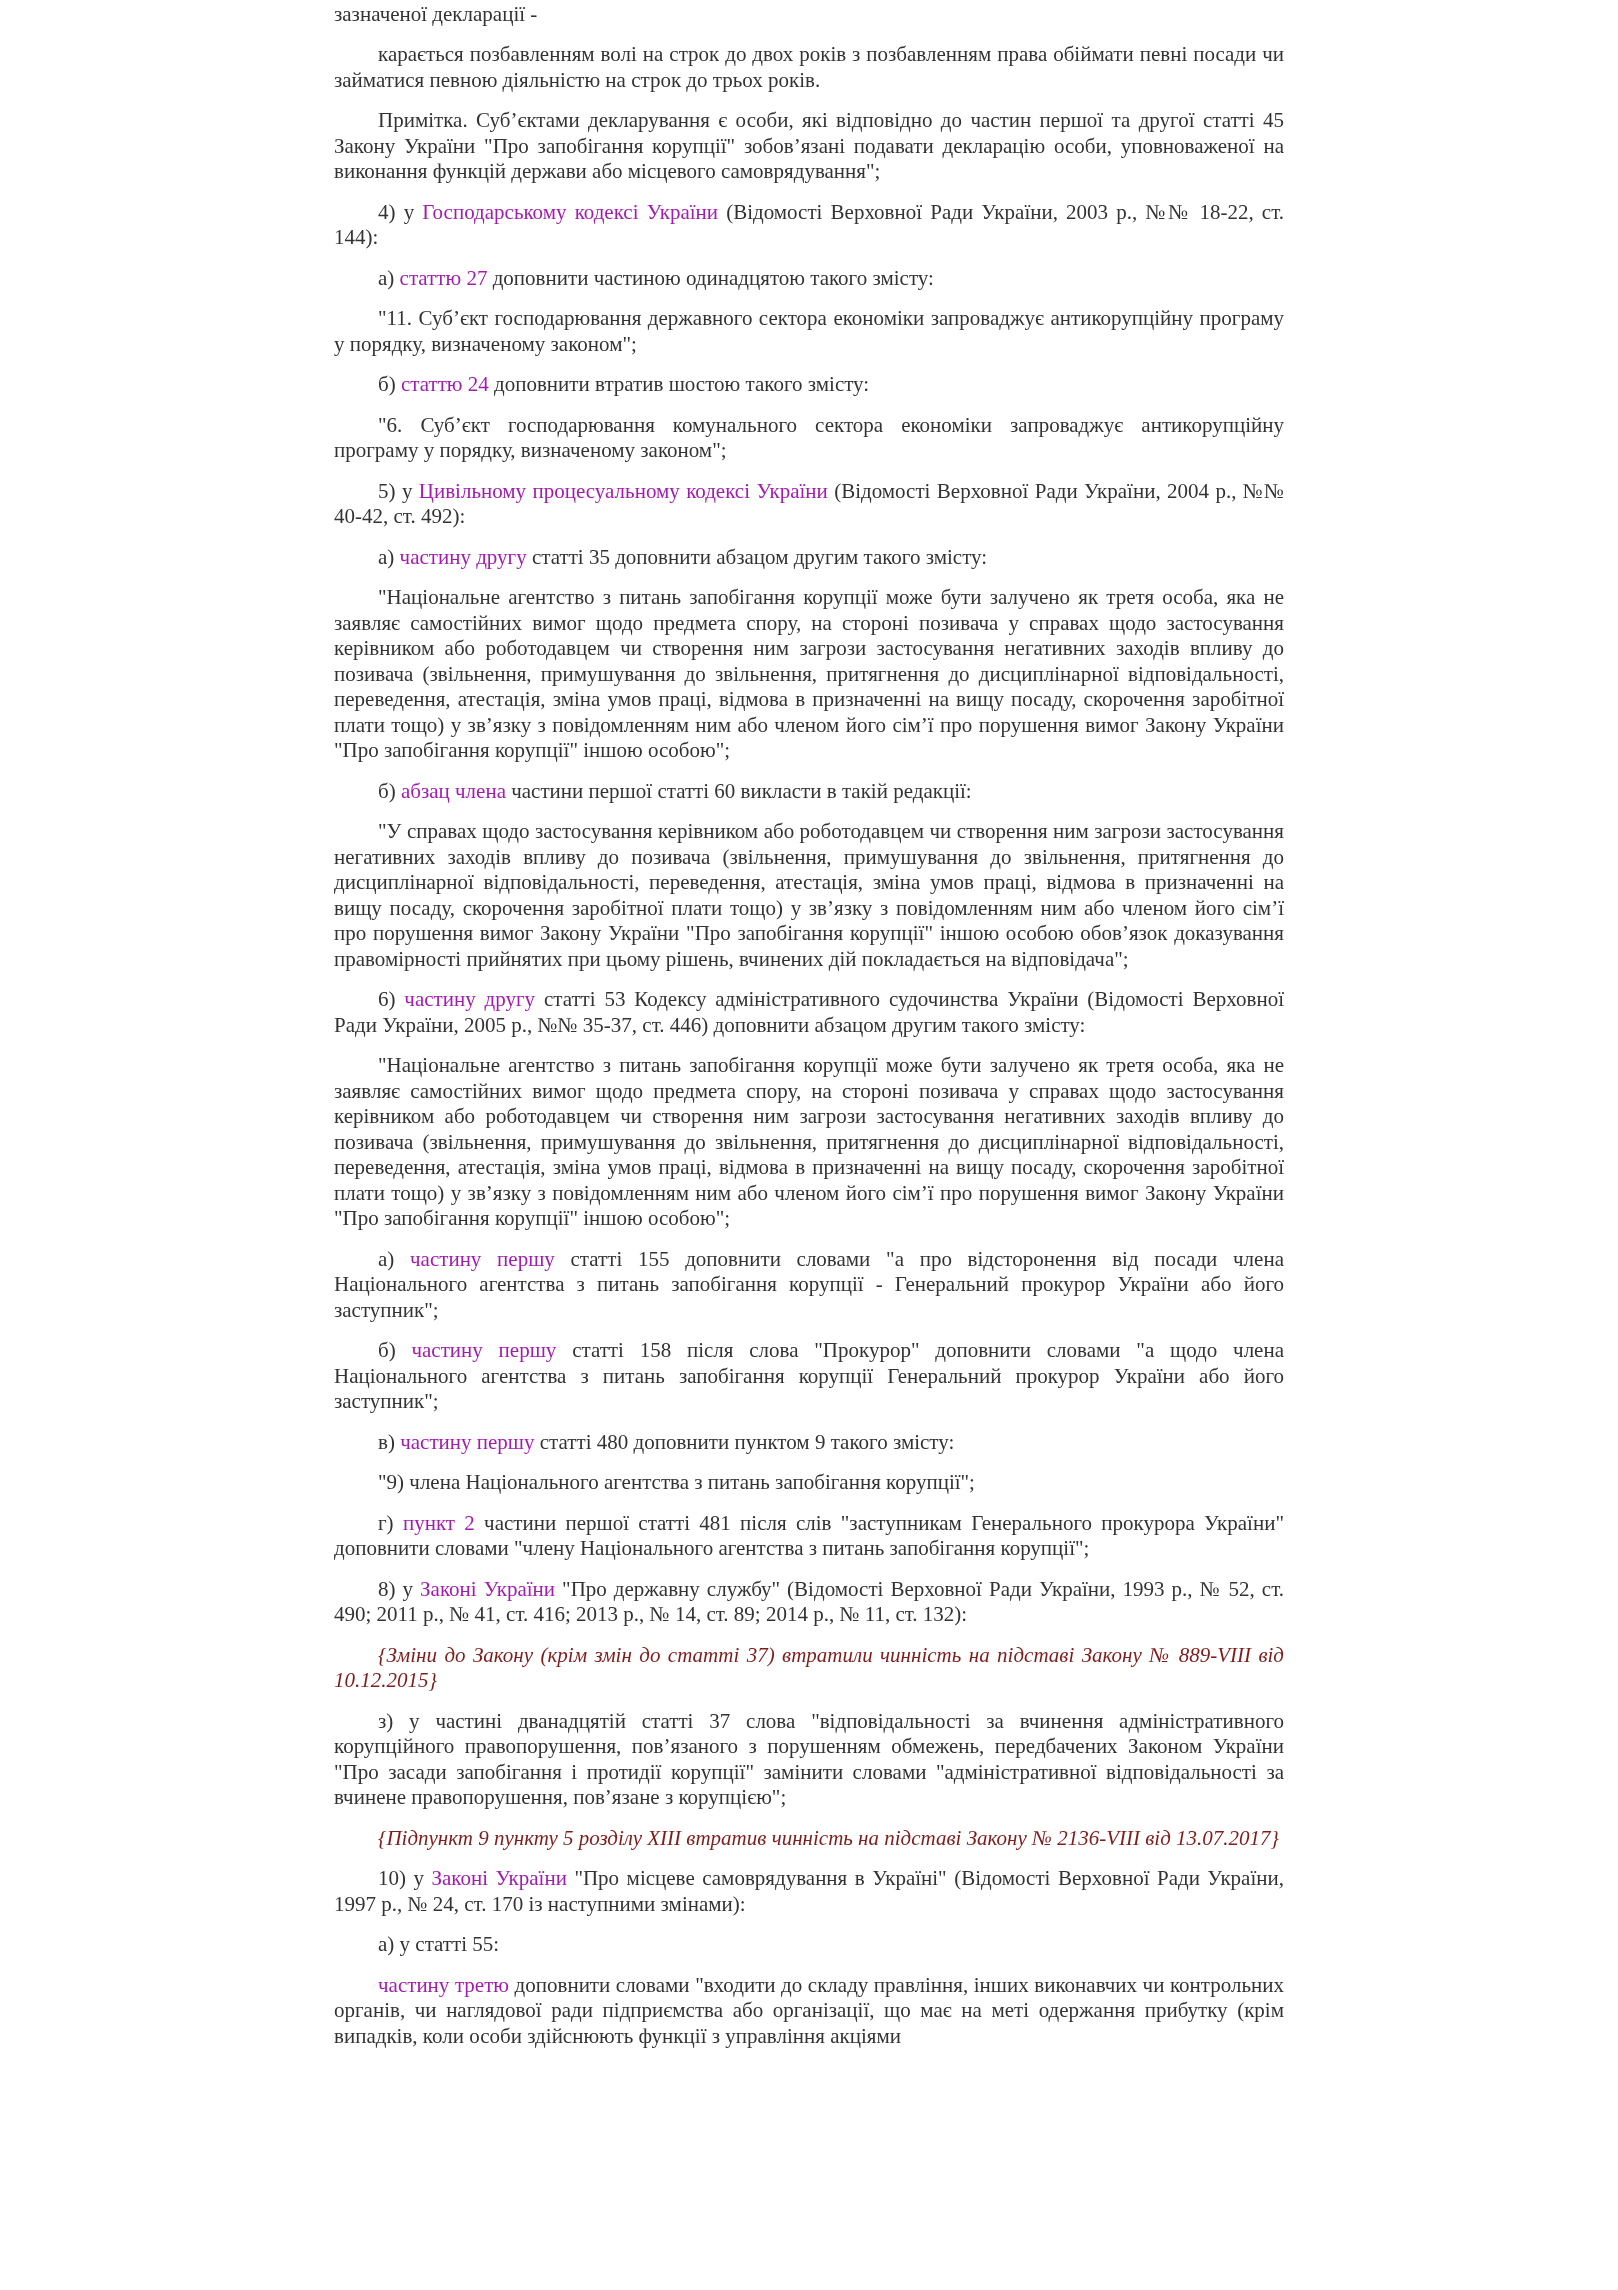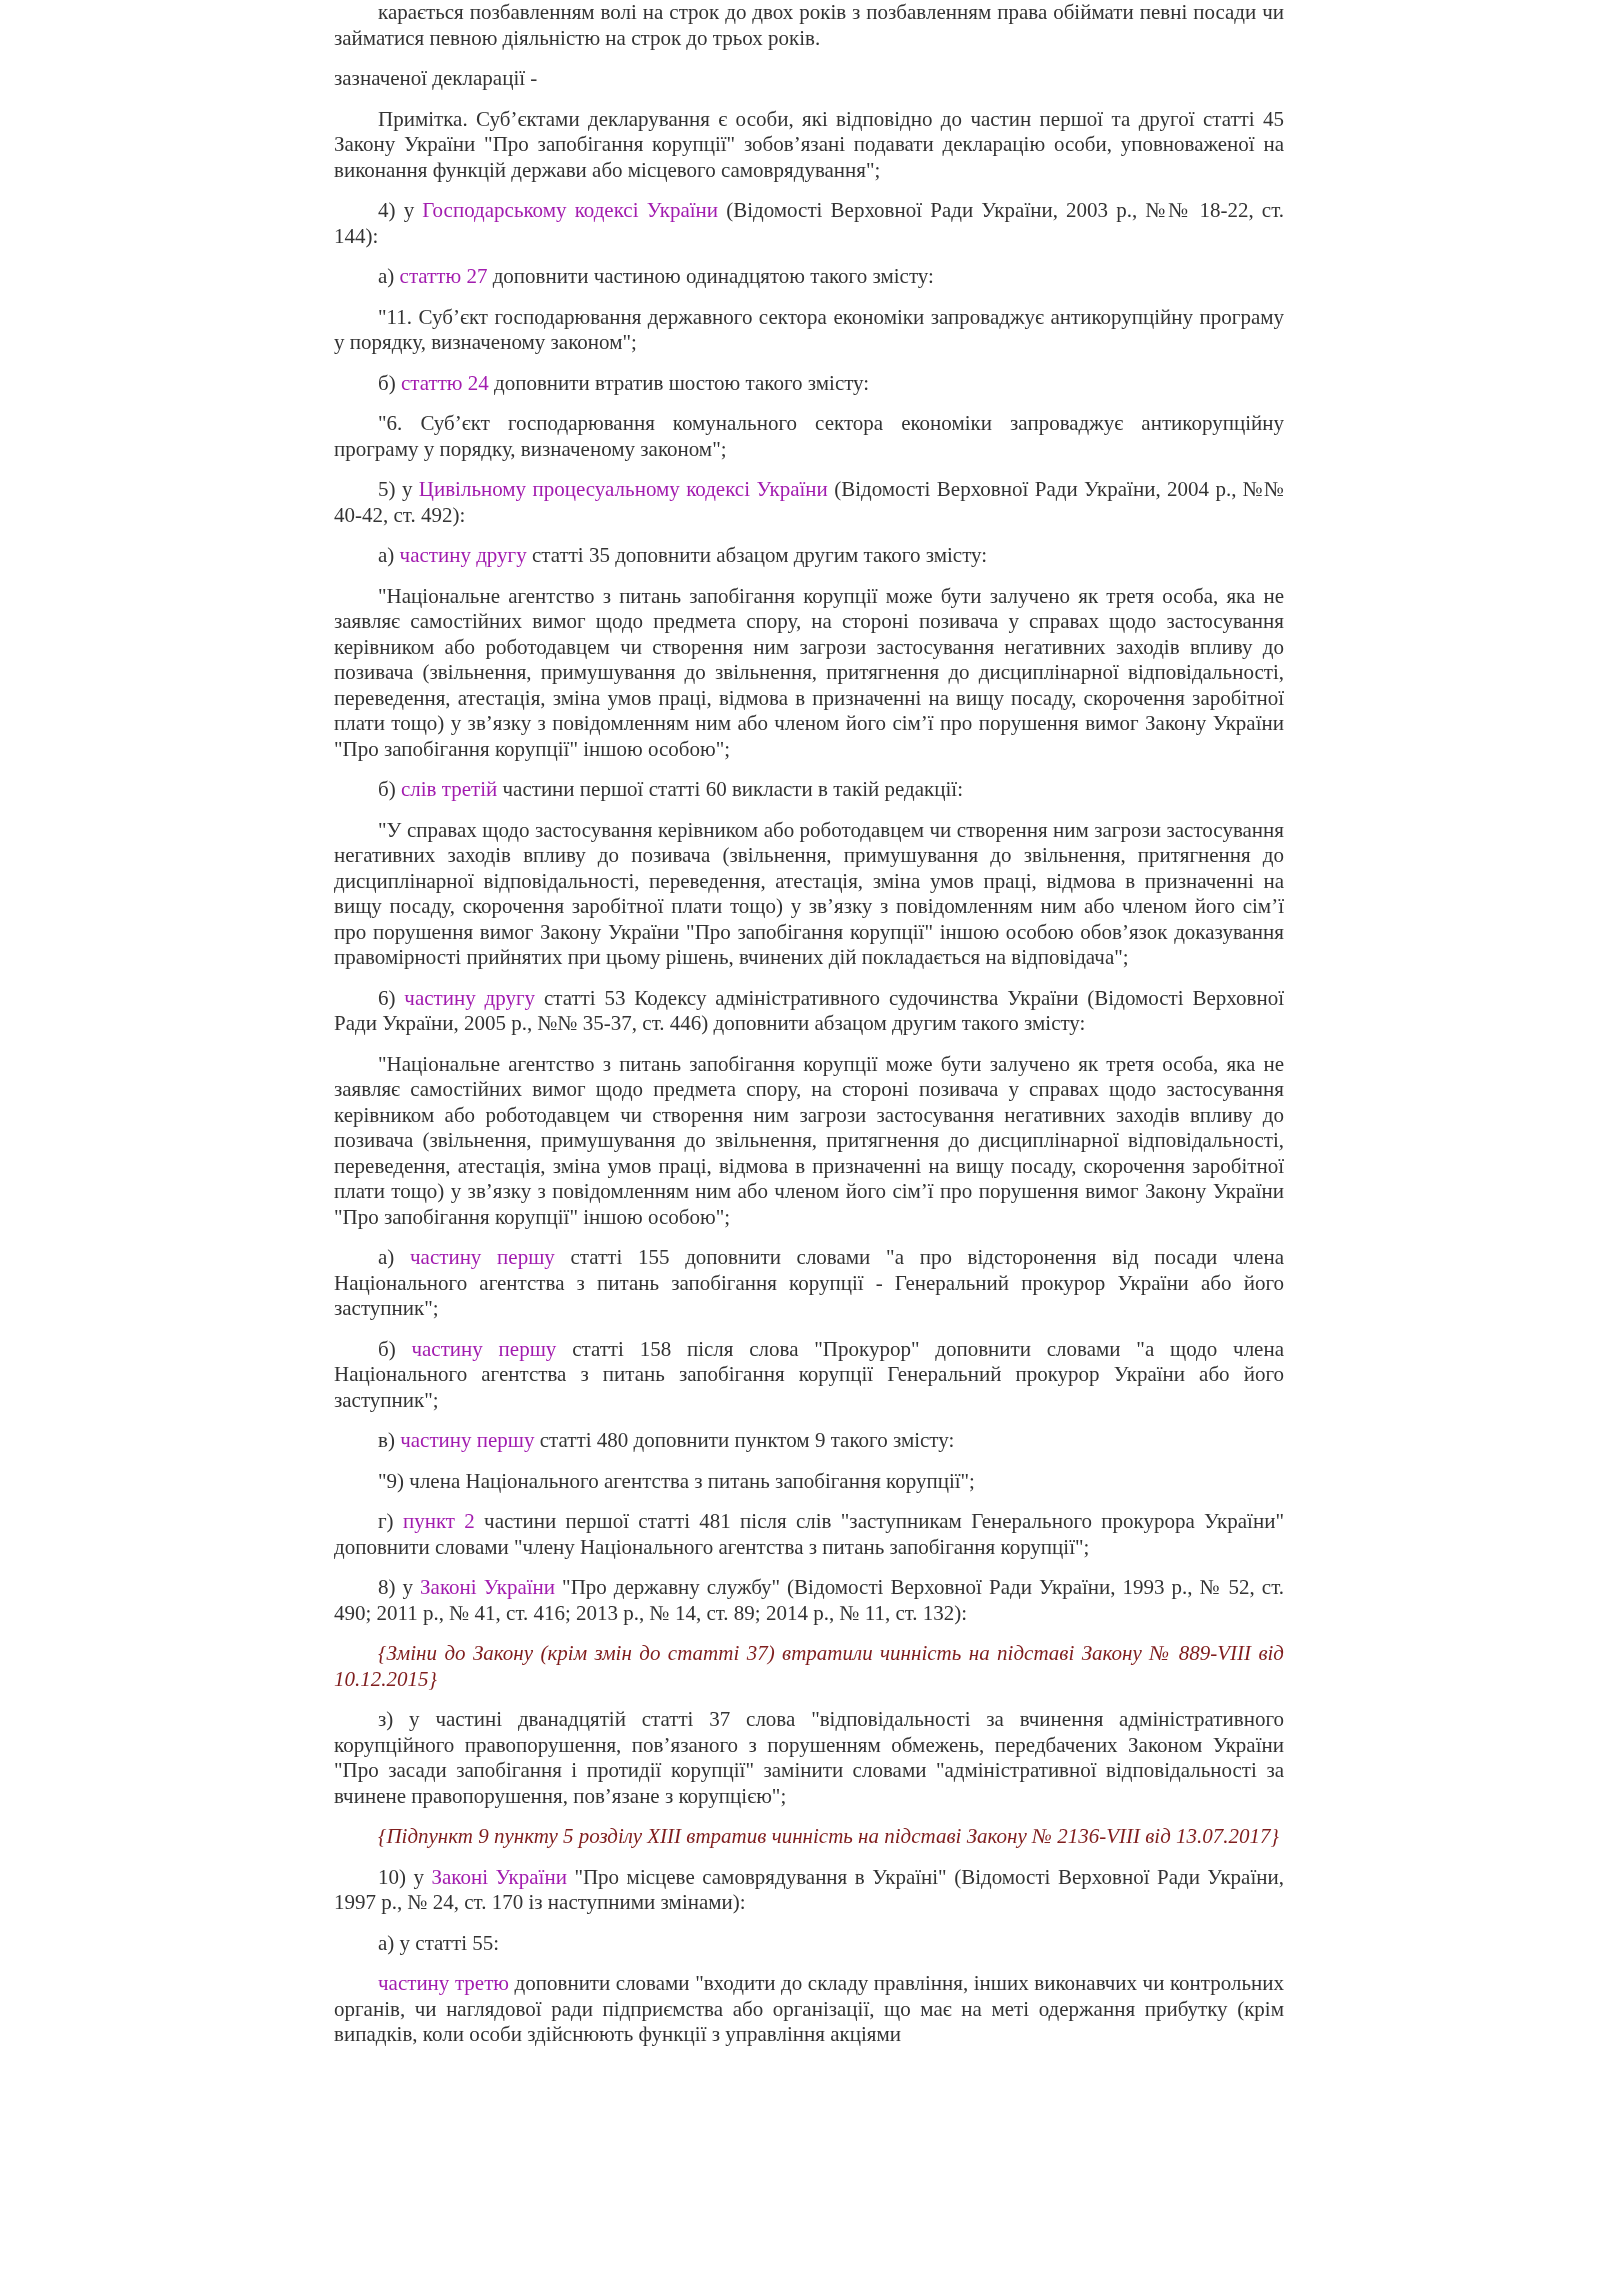--- a/index.html
+++ b/index.html
@@ -41,32 +41,32 @@
   }
   .para.note {
     font-style: italic;
     color: #7f1d1d;
   }
 </style>
 </head>
 <body>
 
 <div class="page" id="page">
+    <p class="para no-indent first"><span class="seg">зазначеної декларації -</span></p>
     <p class="para"><span class="seg">карається позбавленням волі на строк до двох років з позбавленням права обіймати певні посади чи займатися певною діяльністю на строк до трьох років.</span></p>
-    <p class="para no-indent first"><span class="seg">зазначеної декларації -</span></p>
     <p class="para"><span class="seg">Примітка. Суб’єктами декларування є особи, які відповідно до частин першої та другої статті 45 Закону України "Про запобігання корупції" зобов’язані подавати декларацію особи, уповноваженої на виконання функцій держави або місцевого самоврядування";</span></p>
     <p class="para"><span class="seg">4) у </span><span class="seg link">Господарському кодексі України</span><span class="seg"> (Відомості Верховної Ради України, 2003 р., №№ 18-22, ст. 144):</span></p>
     <p class="para"><span class="seg">а) </span><span class="seg link">статтю 27</span><span class="seg"> доповнити частиною одинадцятою такого змісту:</span></p>
     <p class="para"><span class="seg">"11. Суб’єкт господарювання державного сектора економіки запроваджує антикорупційну програму у порядку, визначеному законом";</span></p>
     <p class="para"><span class="seg">б) </span><span class="seg link">статтю 24</span><span class="seg"> доповнити втратив шостою такого змісту:</span></p>
     <p class="para"><span class="seg">"6. Суб’єкт господарювання комунального сектора економіки запроваджує антикорупційну програму у порядку, визначеному законом";</span></p>
     <p class="para"><span class="seg">5) у </span><span class="seg link">Цивільному процесуальному кодексі України</span><span class="seg"> (Відомості Верховної Ради України, 2004 р., №№ 40-42, ст. 492):</span></p>
     <p class="para"><span class="seg">а) </span><span class="seg link">частину другу</span><span class="seg"> статті 35 доповнити абзацом другим такого змісту:</span></p>
     <p class="para"><span class="seg">"Національне агентство з питань запобігання корупції може бути залучено як третя особа, яка не заявляє самостійних вимог щодо предмета спору, на стороні позивача у справах щодо застосування керівником або роботодавцем чи створення ним загрози застосування негативних заходів впливу до позивача (звільнення, примушування до звільнення, притягнення до дисциплінарної відповідальності, переведення, атестація, зміна умов праці, відмова в призначенні на вищу посаду, скорочення заробітної плати тощо) у зв’язку з повідомленням ним або членом його сім’ї про порушення вимог Закону України "Про запобігання корупції" іншою особою";</span></p>
-    <p class="para"><span class="seg">б) </span><span class="seg link">слів третій</span><span class="seg"> частини першої статті 60 викласти в такій редакції:</span></p>
+    <p class="para"><span class="seg">б) </span><span class="seg link">абзац члена</span><span class="seg"> частини першої статті 60 викласти в такій редакції:</span></p>
     <p class="para"><span class="seg">"У справах щодо застосування керівником або роботодавцем чи створення ним загрози застосування негативних заходів впливу до позивача (звільнення, примушування до звільнення, притягнення до дисциплінарної відповідальності, переведення, атестація, зміна умов праці, відмова в призначенні на вищу посаду, скорочення заробітної плати тощо) у зв’язку з повідомленням ним або членом його сім’ї про порушення вимог Закону України "Про запобігання корупції" іншою особою обов’язок доказування правомірності прийнятих при цьому рішень, вчинених дій покладається на відповідача";</span></p>
     <p class="para"><span class="seg">6) </span><span class="seg link">частину другу</span><span class="seg"> статті 53 Кодексу адміністративного судочинства України (Відомості Верховної Ради України, 2005 р., №№ 35-37, ст. 446) доповнити абзацом другим такого змісту:</span></p>
     <p class="para"><span class="seg">"Національне агентство з питань запобігання корупції може бути залучено як третя особа, яка не заявляє самостійних вимог щодо предмета спору, на стороні позивача у справах щодо застосування керівником або роботодавцем чи створення ним загрози застосування негативних заходів впливу до позивача (звільнення, примушування до звільнення, притягнення до дисциплінарної відповідальності, переведення, атестація, зміна умов праці, відмова в призначенні на вищу посаду, скорочення заробітної плати тощо) у зв’язку з повідомленням ним або членом його сім’ї про порушення вимог Закону України "Про запобігання корупції" іншою особою";</span></p>
     <p class="para"><span class="seg">а) </span><span class="seg link">частину першу</span><span class="seg"> статті 155 доповнити словами "а про відсторонення від посади члена Національного агентства з питань запобігання корупції - Генеральний прокурор України або його заступник";</span></p>
     <p class="para"><span class="seg">б) </span><span class="seg link">частину першу</span><span class="seg"> статті 158 після слова "Прокурор" доповнити словами "а щодо члена Національного агентства з питань запобігання корупції Генеральний прокурор України або його заступник";</span></p>
     <p class="para"><span class="seg">в) </span><span class="seg link">частину першу</span><span class="seg"> статті 480 доповнити пунктом 9 такого змісту:</span></p>
     <p class="para"><span class="seg">"9) члена Національного агентства з питань запобігання корупції";</span></p>
     <p class="para"><span class="seg">г) </span><span class="seg link">пункт 2</span><span class="seg"> частини першої статті 481 після слів "заступникам Генерального прокурора України" доповнити словами "члену Національного агентства з питань запобігання корупції";</span></p>
     <p class="para"><span class="seg">8) у </span><span class="seg link">Законі України</span><span class="seg"> "Про державну службу" (Відомості Верховної Ради України, 1993 р., № 52, ст. 490; 2011 р., № 41, ст. 416; 2013 р., № 14, ст. 89; 2014 р., № 11, ст. 132):</span></p>
     <p class="para note"><span class="seg">{Зміни до Закону (крім змін до статті 37) втратили чинність на підставі Закону № 889-VIII від 10.12.2015}</span></p>

